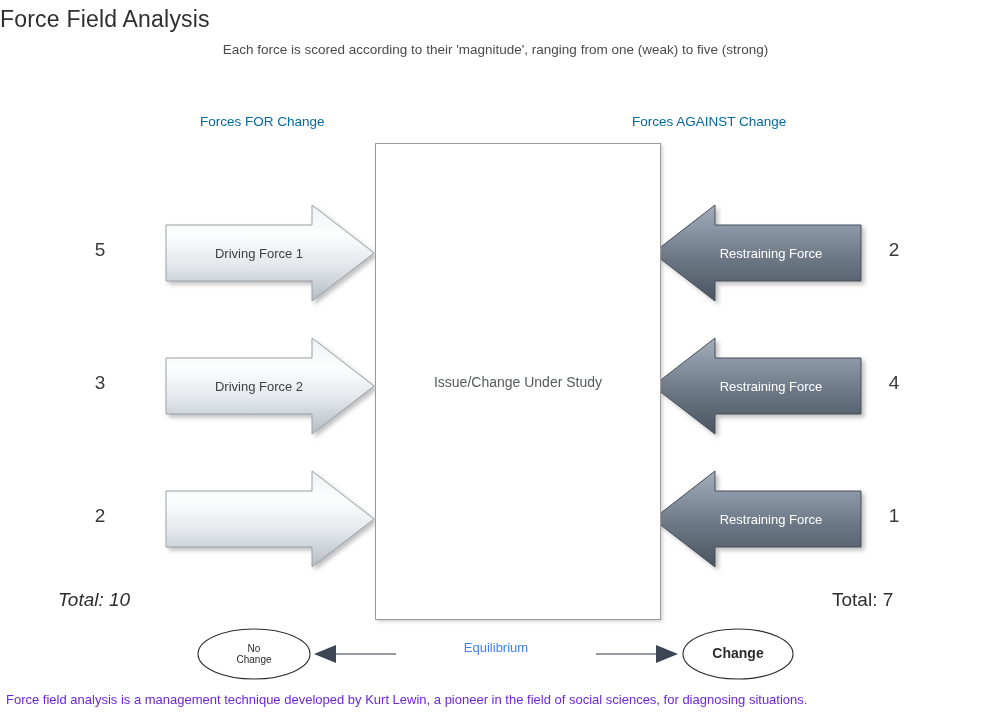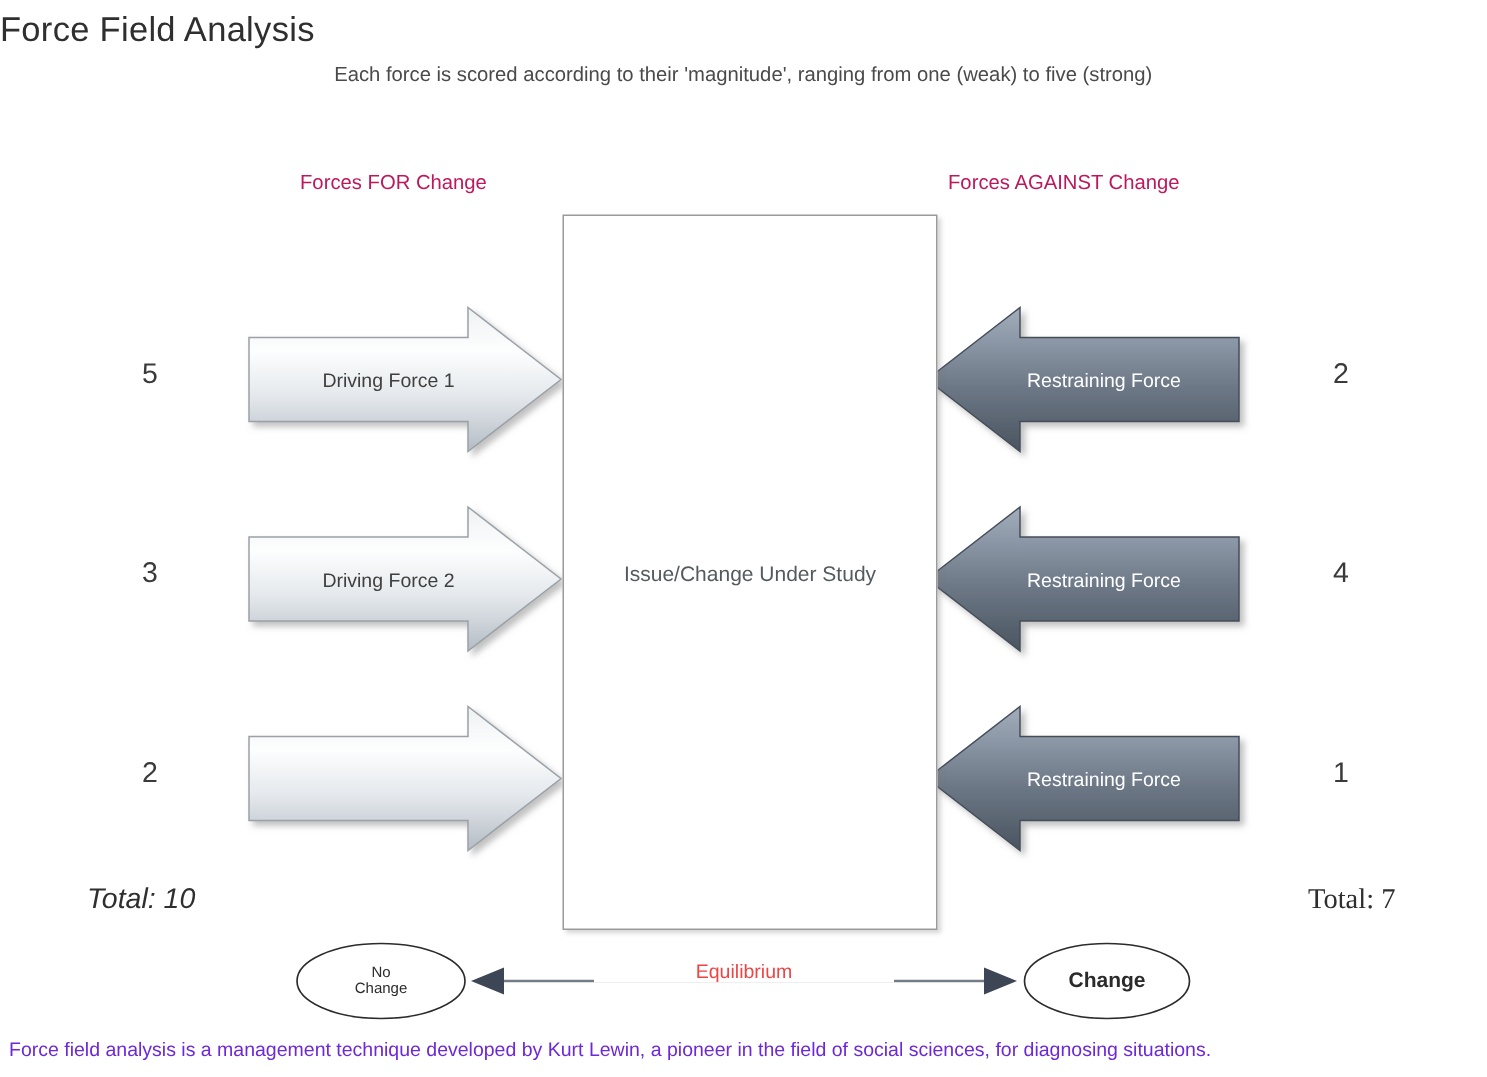--- a/index.html
+++ b/index.html
@@ -33,31 +33,31 @@
     width: 991px;
     text-align: center;
     font-size: 13.5px;
     color: #4a4a4a;
   }
 
   
   .col-head {
     position: absolute;
     font-size: 13.5px;
-    color: #be185d;
+    color: #0369a1;
     white-space: nowrap;
   }
   .col-head.left  { left: 200px; top: 114px; }
   .col-head.right { left: 632px; top: 114px; }
 
   
   .center-box {
     position: absolute;
     left: 375px; top: 143px;
-    width: 250px; height: 477px;
+    width: 286px; height: 477px;
     background: #ffffff;
     border: 1px solid #9a9a9a;
     box-sizing: border-box;
     box-shadow: 2px 2px 3px rgba(120,120,120,0.30);
     z-index: 5;
   }
   .center-box-label {
     position: absolute;
     left: 0; top: 0;
     width: 100%; height: 100%;
@@ -93,21 +93,21 @@
   .score.right { left: 874px; }
 
   
   .arrow-wrap {
     position: absolute;
     top: 0;
     width: 212px;
     height: 100px;
   }
   .arrow-wrap.left  { left: 164px; }
-  .arrow-wrap.right { left: 616px; }
+  .arrow-wrap.right { left: 651px; }
 
   .arrow-wrap svg {
     position: absolute;
     left: 0; top: 0;
     width: 212px;
     height: 100px;
     display: block;
     overflow: visible;
   }
 
@@ -132,21 +132,21 @@
 
   
   .total {
     position: absolute;
     top: 589px;
     font-size: 19px;
     color: #2f2f2f;
     white-space: nowrap;
   }
   .total.left  { left: 58px; font-style: italic; }
-  .total.right { left: 872px; font-family: Liberation Serif, serif; }
+  .total.right { left: 832px; }
 
   
   .eq-svg {
     position: absolute;
     left: 196px; top: 624px;
     width: 610px; height: 62px;
     overflow: visible;
   }
   .ellipse-label {
     position: absolute;
@@ -168,21 +168,21 @@
     width: 96px; height: 52px;
     font-weight: bold;
     font-size: 14px;
   }
   .eq-text {
     position: absolute;
     left: 396px; top: 640px;
     width: 200px;
     text-align: center;
     font-size: 13px;
-    color: #ef4444;
+    color: #3b82f6;
     background: #ffffff;
     padding: 0 4px;
     box-sizing: border-box;
   }
 
   
   .footer {
     position: absolute;
     left: 6px; top: 692px;
     width: 985px;

